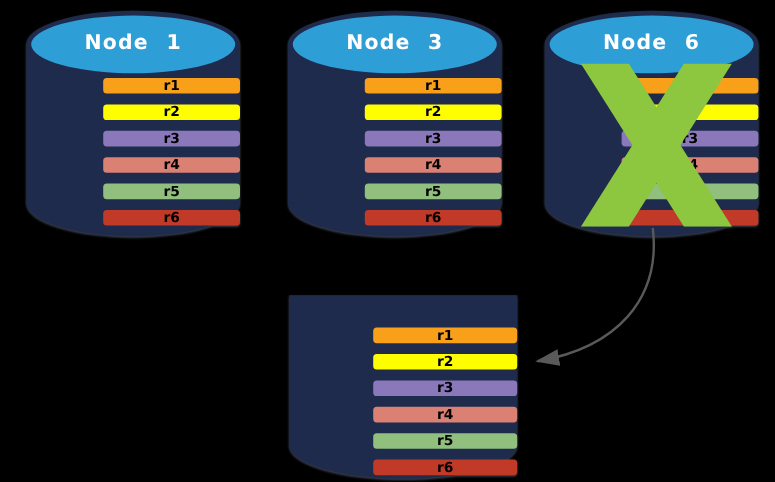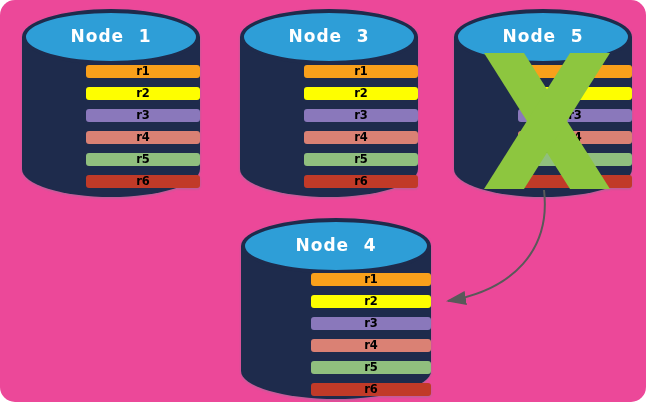--- a/index.html
+++ b/index.html
@@ -3,23 +3,22 @@
 <meta charset="utf-8">
 <style>
   html,body{margin:0;padding:0;}
   body{
     font-family:"DejaVu Sans","Liberation Sans",sans-serif;
     background:#ffffff;
   }
   .stage{
     position:relative;
     width:646px;height:402px;
-    background:#ec4899;
+    background:#000000;
     overflow:hidden;
-    border-radius:15px;
   }
   
   .node{
     position:absolute;
     filter:drop-shadow(0 1px 1px rgba(120,130,155,0.55));
   }
   .cyl-bottom{
     position:absolute;left:0;right:0;bottom:0;height:56px;
     border-radius:50%;
     background:#1E2B4C;
@@ -108,42 +107,39 @@
       <div class="bar" style="background: rgb(218, 129, 116);">r4</div>
       <div class="bar" style="background: rgb(144, 191, 126);">r5</div>
       <div class="bar" style="background: rgb(193, 58, 40);">r6</div>
     </div>
   </div>
 
   <div class="node" style="left:454px;top:9px;width:178px;height:188px">
     <div class="cyl-bottom" style="background: rgb(30, 43, 76);"></div>
     <div class="cyl-mid" style="background: rgb(30, 43, 76);"></div>
     <div class="cyl-top" style="background: rgb(46, 158, 215);">
-      <span class="node-label">Node 5</span>
+      <span class="node-label">Node 6</span>
     </div>
     <div class="bars">
       <div class="bar" style="background: rgb(249, 160, 27);">r1</div>
       <div class="bar" style="background: rgb(254, 254, 0);">r2</div>
       <div class="bar" style="background: rgb(138, 120, 187);">r3</div>
       <div class="bar" style="background: rgb(218, 129, 116);">r4</div>
       <div class="bar" style="background: rgb(144, 191, 126);">r5</div>
       <div class="bar" style="background: rgb(193, 58, 40);">r6</div>
     </div>
     <svg class="x-mark" viewBox="0 0 126 136" aria-hidden="true">
       <polygon points="0,0 40,0 126,136 86,136" fill="#8DC63F"></polygon>
       <polygon points="86,0 126,0 40,136 0,136" fill="#8DC63F"></polygon>
     </svg>
   </div>
 
   <div class="node node-big" style="left:241px;top:218px;width:190px;height:181px">
     <div class="cyl-bottom" style="background: rgb(30, 43, 76);"></div>
     <div class="cyl-mid" style="background: rgb(30, 43, 76);"></div>
-    <div class="cyl-top" style="background: rgb(46, 158, 215);">
-      <span class="node-label">Node 4</span>
-    </div>
     <div class="bars">
       <div class="bar" style="background: rgb(249, 160, 27);">r1</div>
       <div class="bar" style="background: rgb(254, 254, 0);">r2</div>
       <div class="bar" style="background: rgb(138, 120, 187);">r3</div>
       <div class="bar" style="background: rgb(218, 129, 116);">r4</div>
       <div class="bar" style="background: rgb(144, 191, 126);">r5</div>
       <div class="bar" style="background: rgb(193, 58, 40);">r6</div>
     </div>
   </div>
 

